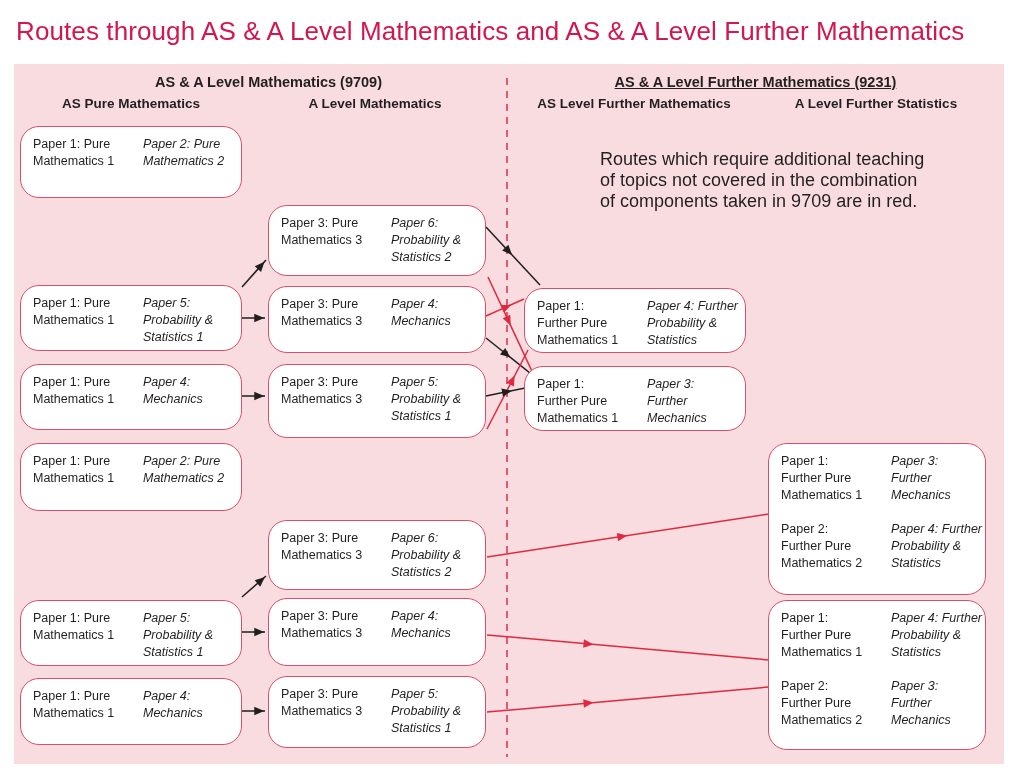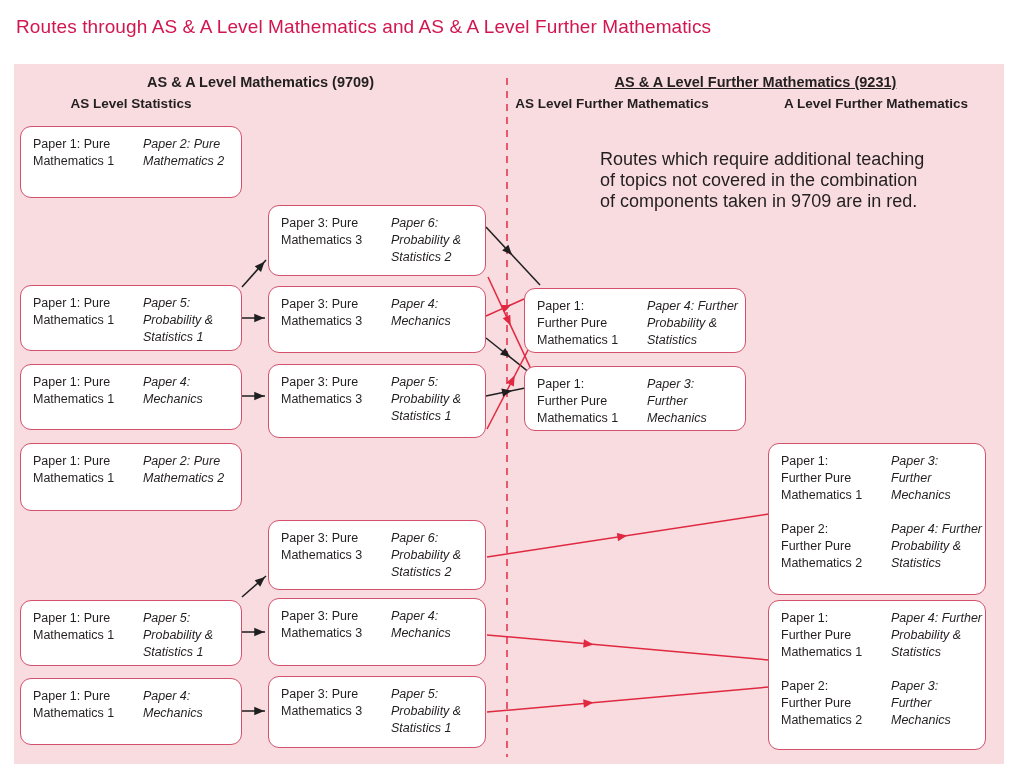--- a/index.html
+++ b/index.html
@@ -1,44 +1,45 @@
 <!DOCTYPE html>
 <html><head>
 <meta charset="utf-8">
 <style>
   html,body{margin:0;padding:0;background:#ffffff;}
   #stage{position:relative;width:1019px;height:771px;background:#ffffff;overflow:hidden;
          font-family:"Liberation Sans",sans-serif;color:#231f20;}
-  #page-title{position:absolute;left:16px;top:16px;font-size:19px;letter-spacing:.1px;}
+  #page-title{position:absolute;left:16px;top:16px;font-size:26px;letter-spacing:.1px;}
   #panel{position:absolute;left:14px;top:64px;width:990px;height:700px;}
   .sec-title{position:absolute;top:74px;font-size:14.5px;font-weight:bold;text-align:center;}
   .col-title{position:absolute;top:96px;font-size:13.5px;font-weight:bold;text-align:center;}
   #note{position:absolute;left:600px;top:149px;width:330px;font-size:18px;line-height:21px;white-space:pre-line;}
   #arrows{position:absolute;left:0;top:0;width:1019px;height:771px;pointer-events:none;}
-  .route-box{position:absolute;background:#ffffff;border:1.5px solid;border-radius:11px;box-sizing:border-box;
+  .route-box{position:absolute;background:#ffffff;border:1.5px solid;border-radius:19px;box-sizing:border-box;
              padding:9px 6px 10px 12px;}
   .row{display:flex;margin-bottom:17px;}
   .row:last-child{margin-bottom:0;}
   .cell{font-size:12.5px;line-height:17px;white-space:pre-line;}
   .cell.l{width:110px;flex:none;}
   .cell.r{flex:none;font-style:italic;}
 </style>
 </head>
 <body>
 
 <div id="stage" style="color: rgb(35, 31, 32);">
   <div id="page-title" style="color: rgb(210, 22, 79);">Routes through AS &amp; A Level Mathematics and AS &amp; A Level Further Mathematics</div>
 
   <div id="panel" style="background: rgb(248, 220, 224);"></div>
 
-  <div class="sec-title" style="left:14px;width:493px;">AS &amp; A Level Mathematics (9709)</div>
-  <div class="col-title" style="left:20px;width:222px;">AS Level Statistics</div>
+  <div class="sec-title" style="left:14px;width:493px;padding-left:8px;">AS &amp; A Level Mathematics (9709)</div>
+  <div class="col-title" style="left:20px;width:222px;">AS Pure Mathematics</div>
+  <div class="col-title" style="left:262px;width:226px;">A Level Mathematics</div>
   <div class="sec-title" style="left:507px;width:497px;text-decoration:underline;">AS &amp; A Level Further Mathematics (9231)</div>
-  <div class="col-title" style="left:496px;width:232px;">AS Level Further Mathematics</div>
-  <div class="col-title" style="left:760px;width:232px;">A Level Further Mathematics</div>
+  <div class="col-title" style="left:518px;width:232px;">AS Level Further Mathematics</div>
+  <div class="col-title" style="left:760px;width:232px;">A Level Further Statistics</div>
 
   <div id="note">Routes which require additional teaching
 of topics not covered in the combination
 of components taken in 9709 are in red.</div>
 
   <svg id="arrows" xmlns="http://www.w3.org/2000/svg">
       <line x1="507" y1="78" x2="507" y2="757" stroke="#e13a52" stroke-width="1.6" stroke-dasharray="7,6"></line>
       <g>
         <line x1="242" y1="287" x2="266" y2="260" stroke="#1f1f1f" stroke-width="1.5"></line>
         <polygon points="5,0 -5,-4.2 -5,4.2" fill="#1f1f1f" transform="translate(261.2,265.4) rotate(-48.36646066342981)"></polygon>

